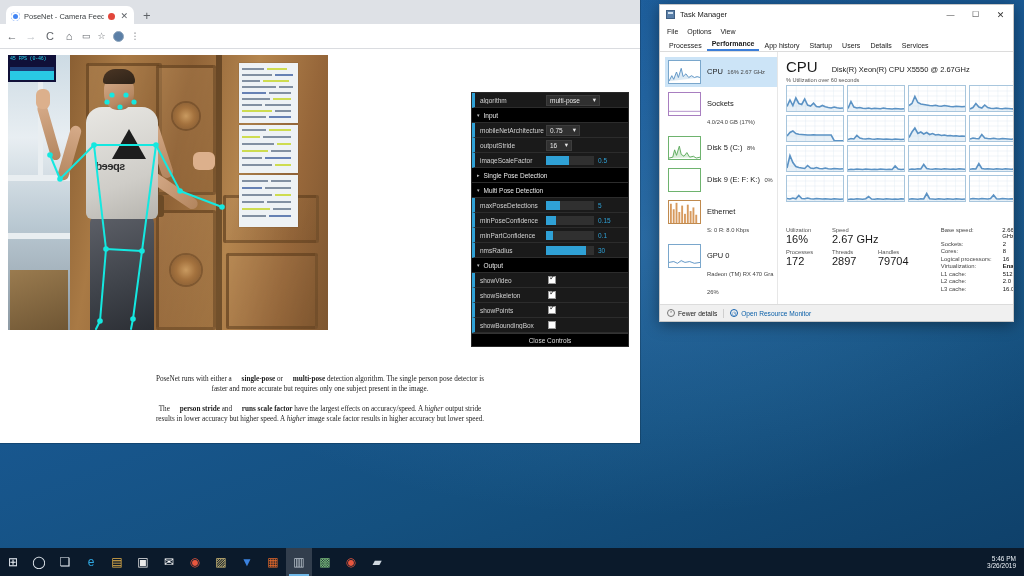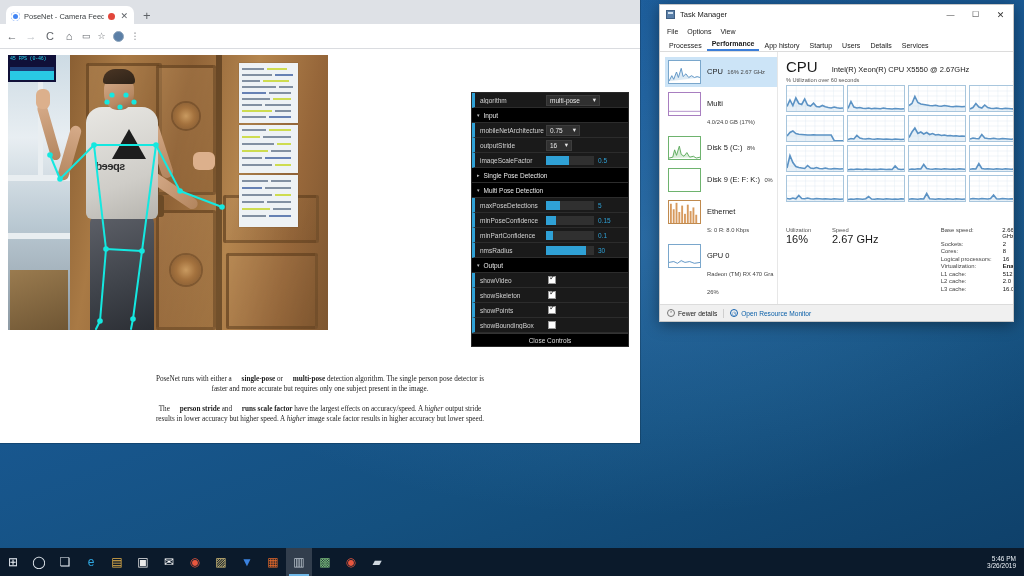--- a/index.html
+++ b/index.html
@@ -639,21 +639,21 @@
           <span class="side-sub">16%  2.67 GHz</span>
         </span>
       </div>
       <div class="side-item">
         <span class="mini-graph mem">
           <svg viewBox="0 0 33 24" preserveAspectRatio="none" style="position:absolute;inset:0;width:100%;height:100%">
             <polyline points="0,20 33,20" fill="none" stroke="#b08cc9" stroke-width="1"></polyline>
           </svg>
         </span>
         <span class="side-txt">
-          <span class="side-name">Multi</span>
+          <span class="side-name">Sockets</span>
           <span class="side-sub">4.0/24.0 GB (17%)</span>
         </span>
       </div>
       <div class="side-item">
         <span class="mini-graph disk">
           <svg viewBox="0 0 33 24" preserveAspectRatio="none" style="position:absolute;inset:0;width:100%;height:100%">
             <polyline points="0,23 4,22 6,14 8,20 11,10 13,19 16,21 19,17 22,22 26,21 29,23 33,22" fill="rgba(130,200,130,.3)" stroke="#5aa95a" stroke-width="1"></polyline>
           </svg>
         </span>
         <span class="side-txt">
@@ -700,21 +700,21 @@
           <span class="side-name">GPU 0</span>
           <span class="side-sub">Radeon (TM) RX 470 Gra</span>
           <span class="side-sub">26%</span>
         </span>
       </div>
     </div>
 
     <div class="tm-main">
       <div class="cpu-head">
         <span class="cpu-h1">CPU</span>
-        <span class="cpu-model">Intel(R) Xeon(R) CPU X5550 @ 2.67GHz</span>
+        <span class="cpu-model">Disk(R) Xeon(R) CPU X5550 @ 2.67GHz</span>
       </div>
       <div class="graph-cap">
         <span>% Utilization over 60 seconds</span>
         <span>100%</span>
       </div>
       <div class="cpu-grid" id="cpu-grid">
           <div class="cpu-cell">
             <svg viewBox="0 0 100 100" preserveAspectRatio="none">
               <line x1="0" y1="20" x2="100" y2="20" stroke="#dce9f3" stroke-width="1"></line>
               <line x1="0" y1="40" x2="100" y2="40" stroke="#dce9f3" stroke-width="1"></line>
@@ -959,20 +959,34 @@
       <div class="stats">
         <div class="stats-left">
           <div class="stat-grp">
             <div class="stat-b">
               <div class="stat-k">Utilization</div>
               <div class="stat-v">16%</div>
             </div>
             <div class="stat-b">
               <div class="stat-k">Speed</div>
               <div class="stat-v">2.67 GHz</div>
+            </div>
+          </div>
+          <div class="stat-grp">
+            <div class="stat-b">
+              <div class="stat-k">Processes</div>
+              <div class="stat-v">172</div>
+            </div>
+            <div class="stat-b">
+              <div class="stat-k">Threads</div>
+              <div class="stat-v">2897</div>
+            </div>
+            <div class="stat-b">
+              <div class="stat-k">Handles</div>
+              <div class="stat-v">79704</div>
             </div>
           </div>
         </div>
         <div class="stats-right" id="cpu-specs">
             <div class="sr-row">
               <span class="sr-k">Base speed:</span>
               <span class="sr-v">2.66 GHz</span>
             </div>
             <div class="sr-row">
               <span class="sr-k">Sockets:</span>

